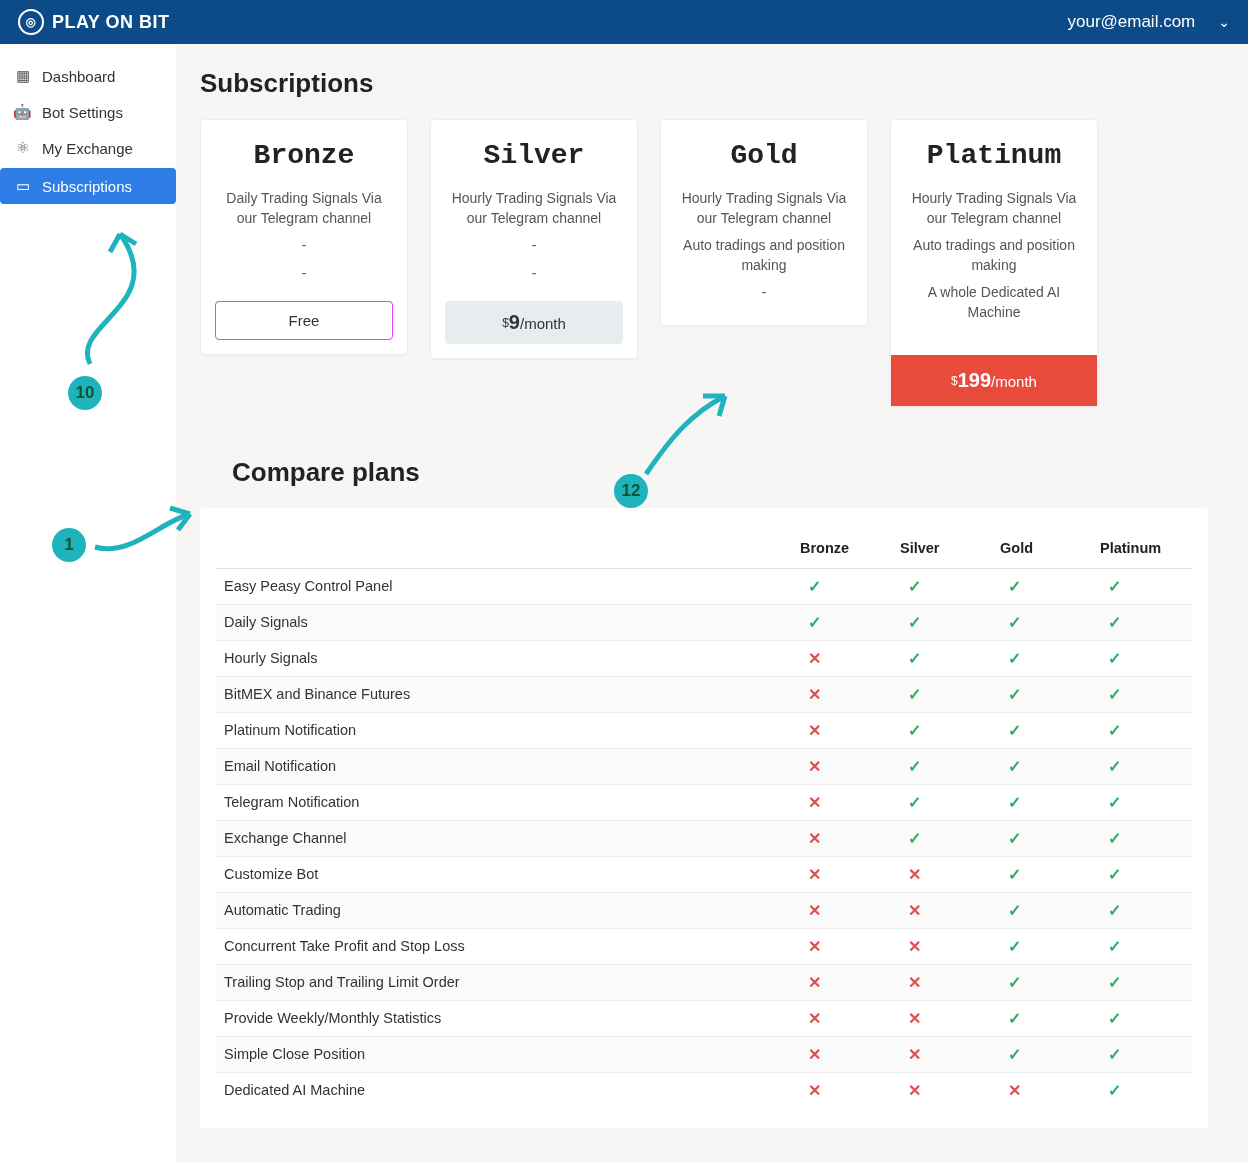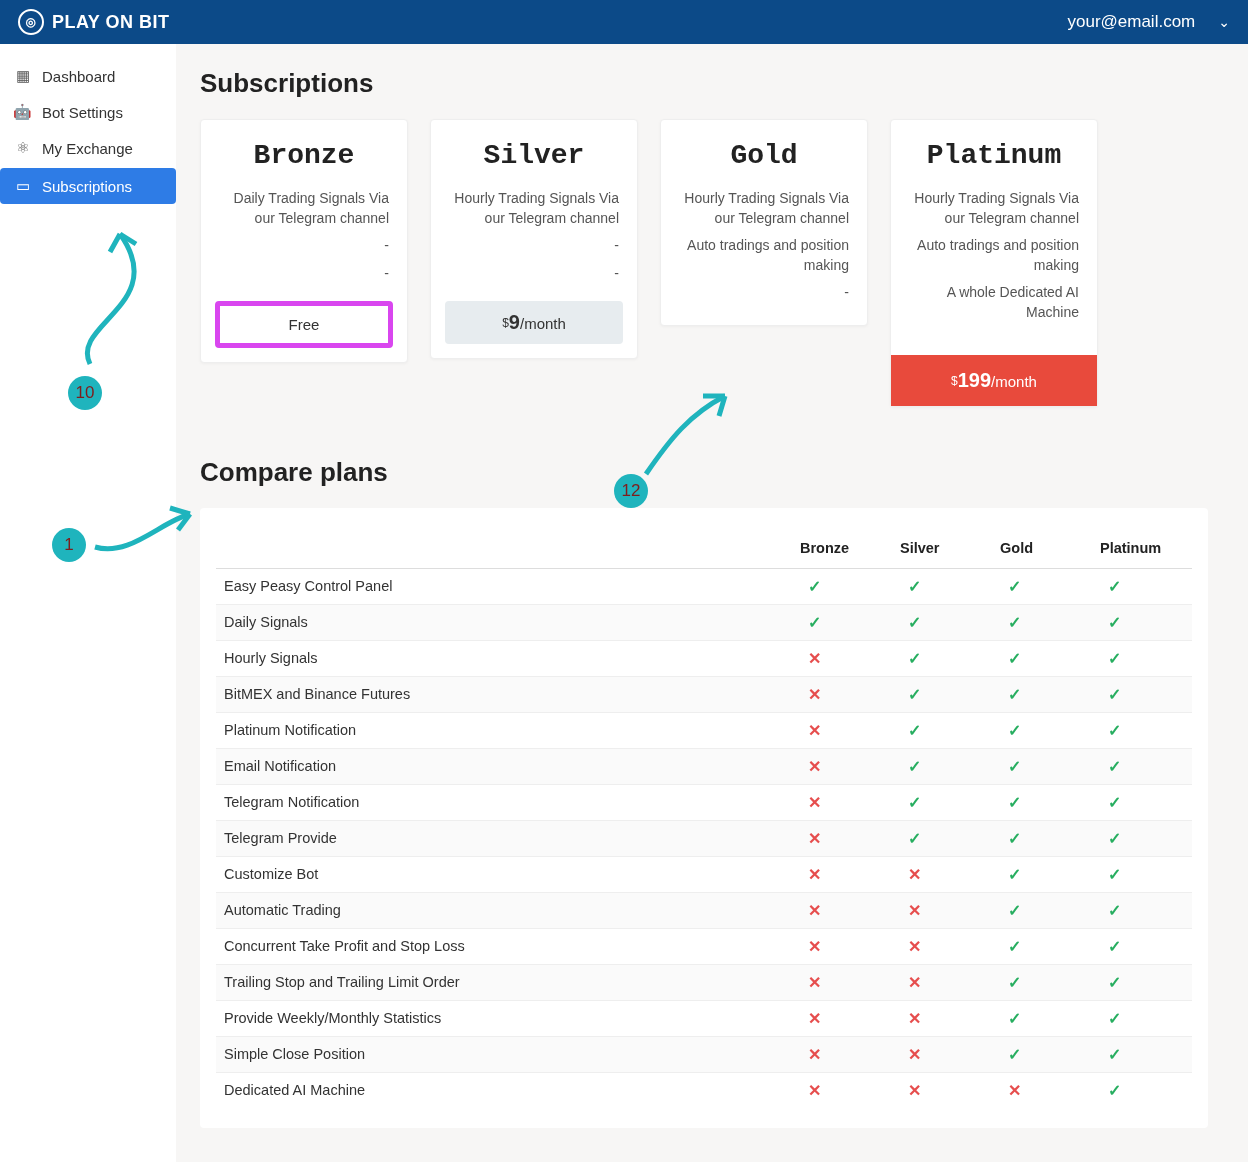--- a/index.html
+++ b/index.html
@@ -17,43 +17,43 @@
   .nav-item.active { background: #2e7ce6; color: #fff; border-radius: 4px; margin: 2px 0; }
   .nav-icon { width: 18px; display: inline-flex; justify-content: center; color: #555; }
   .nav-item.active .nav-icon { color: #fff; }
 
   .main { flex: 1; padding: 24px 40px 40px 24px; }
   h2 { font-size: 26px; font-weight: 600; color: #222; margin-bottom: 20px; }
 
   .plans { display: flex; gap: 22px; margin-bottom: 50px; align-items: flex-start; }
   .plan { background: #fff; border: 1px solid #eee; border-radius: 4px; width: 208px; padding: 20px 14px 14px; text-align: center; box-shadow: 0 1px 3px rgba(0,0,0,0.04); }
   .plan-name { font-family: "Courier New", monospace; font-weight: bold; font-size: 28px; margin-bottom: 18px; color: #222; }
-  .plan-feat { font-size: 14px; color: #555; margin-bottom: 8px; line-height: 1.4; padding: 0 4px; text-align: right; }
+  .plan-feat { font-size: 14px; color: #555; margin-bottom: 8px; line-height: 1.4; padding: 0 4px; }
   .plan-btn { margin-top: 18px; padding: 10px 0; border-radius: 4px; font-size: 15px; cursor: pointer; }
-  .btn-free { background: #fff; border: 5px solid #d946ef; }
+  .btn-free { background: #fff; border: 1px solid #d946ef; }
   .btn-silver { background: #e7ecef; }
   .btn-gold { background: #f3b70c; margin: 14px -14px -14px; border-radius: 0; padding: 14px 0; }
   .btn-plat { background: #e84a3c; color: #fff; margin: 32px -14px -14px; border-radius: 0; padding: 14px 0; }
   .price-big { font-weight: 800; font-size: 20px; }
   .price-currency { font-size: 12px; vertical-align: 2px; }
 
   .compare { }
-  .compare h2 { margin-bottom: 20px; }
+  .compare h2 { margin-bottom: 20px; margin-left: 32px; }
   .table-wrap { background: #fff; padding: 20px 16px; border-radius: 4px; }
   table { width: 100%; border-collapse: collapse; font-size: 14.5px; }
   th { text-align: left; padding: 12px 8px; font-weight: 700; color: #222; border-bottom: 1px solid #ddd; }
   th.col { width: 100px; }
   td { padding: 8px; border-top: 1px solid #eee; }
   tr:nth-child(even) td { background: #fafafa; }
   td.mark { text-align: left; padding-left: 16px; }
   .yes { color: #27ae60; font-weight: bold; font-size: 16px; }
   .no { color: #e64e4e; font-weight: bold; font-size: 16px; }
 
   
-  .callout { position: absolute; width: 34px; height: 34px; background: #1fb4bd; border-radius: 50%; color: #7f1d1d; font-weight: 400; font-size: 17px; display:flex; align-items:center; justify-content:center; z-index: 5; }
+  .callout { position: absolute; width: 34px; height: 34px; background: #1fb4bd; border-radius: 50%; color: #14532d; font-weight: 700; font-size: 17px; display:flex; align-items:center; justify-content:center; z-index: 5; }
   .c10 { top: 332px; left: 68px; }
   .c11 { top: 484px; left: 52px; }
   .c12 { top: 430px; left: 614px; }
   .arrow { position: absolute; z-index: 4; }
 </style>
 </head>
 <body>
 
 <div class="topbar">
   <div class="brand">
@@ -194,21 +194,21 @@
                 <td class="mark"><span class="yes">✓</span></td>
               </tr>
               <tr>
                 <td>Telegram Notification</td>
                 <td class="mark"><span class="no">✕</span></td>
                 <td class="mark"><span class="yes">✓</span></td>
                 <td class="mark"><span class="yes">✓</span></td>
                 <td class="mark"><span class="yes">✓</span></td>
               </tr>
               <tr>
-                <td>Telegram Provide</td>
+                <td>Exchange Channel</td>
                 <td class="mark"><span class="no">✕</span></td>
                 <td class="mark"><span class="yes">✓</span></td>
                 <td class="mark"><span class="yes">✓</span></td>
                 <td class="mark"><span class="yes">✓</span></td>
               </tr>
               <tr>
                 <td>Customize Bot</td>
                 <td class="mark"><span class="no">✕</span></td>
                 <td class="mark"><span class="no">✕</span></td>
                 <td class="mark"><span class="yes">✓</span></td>

